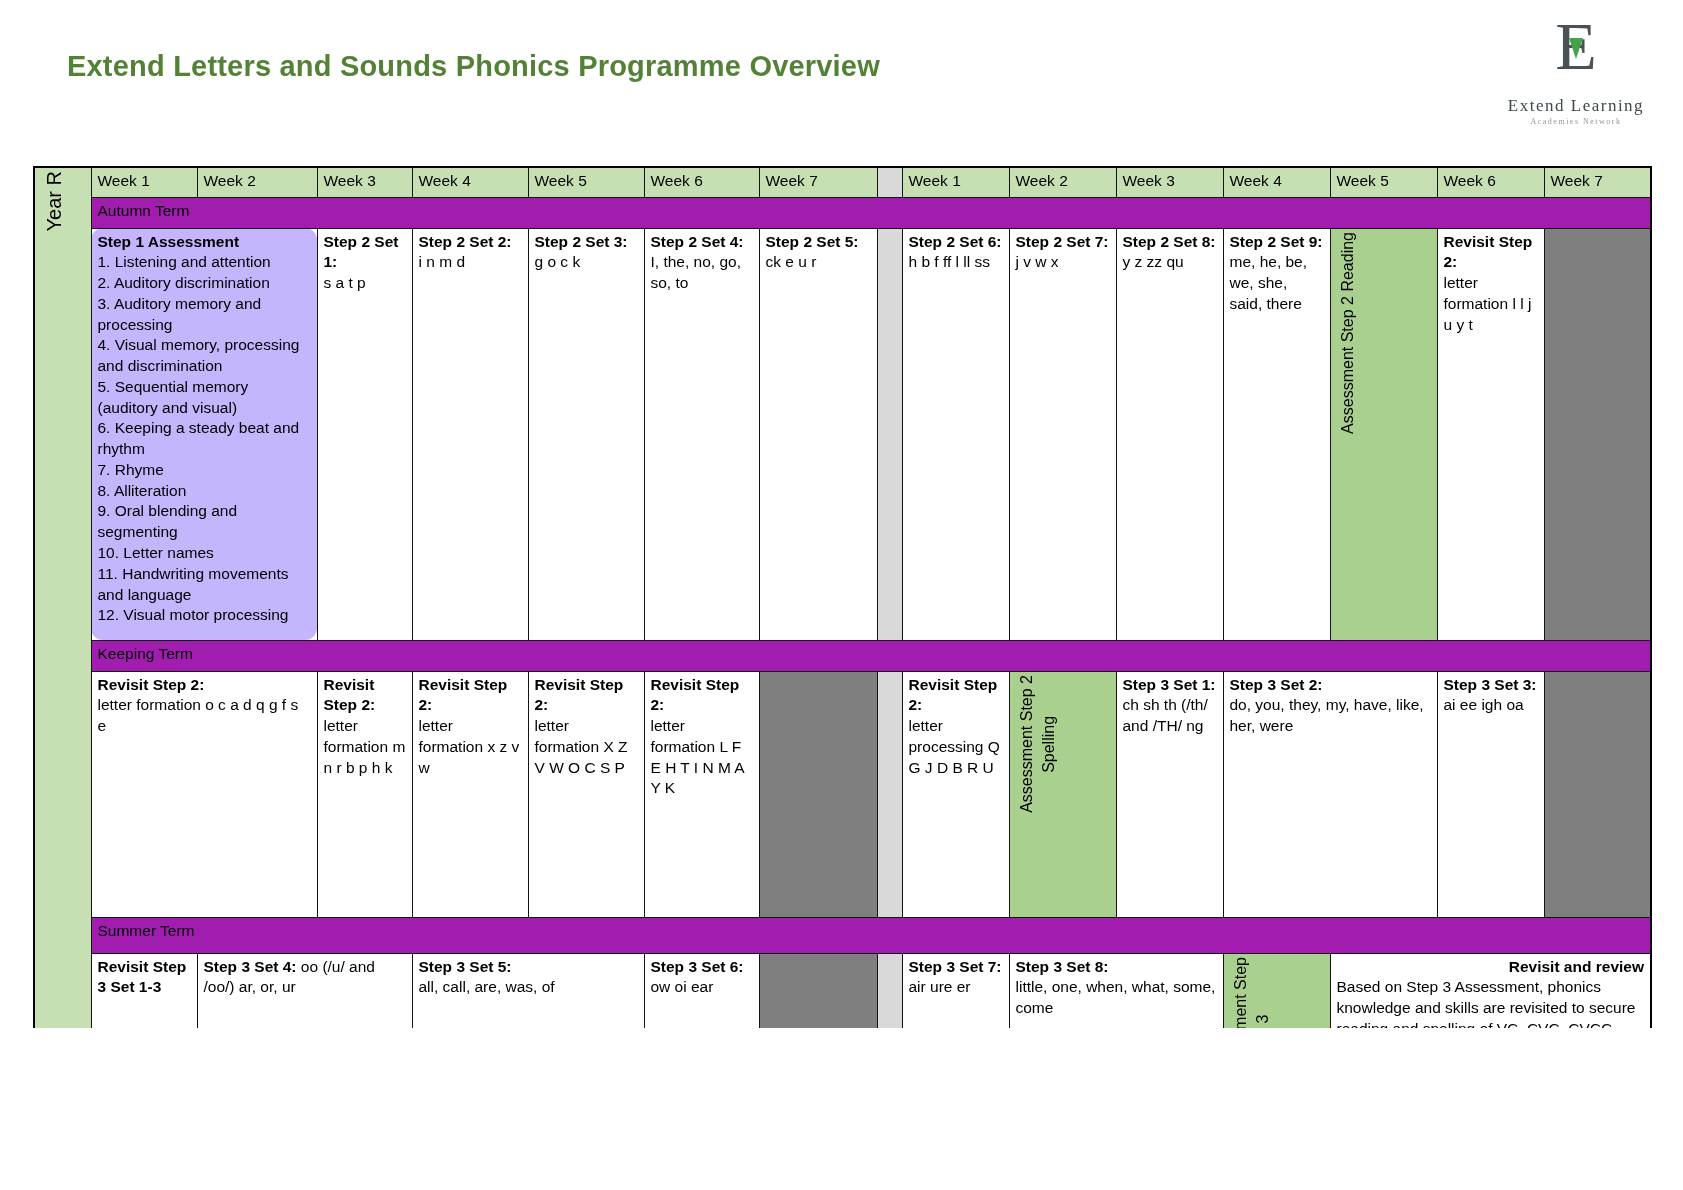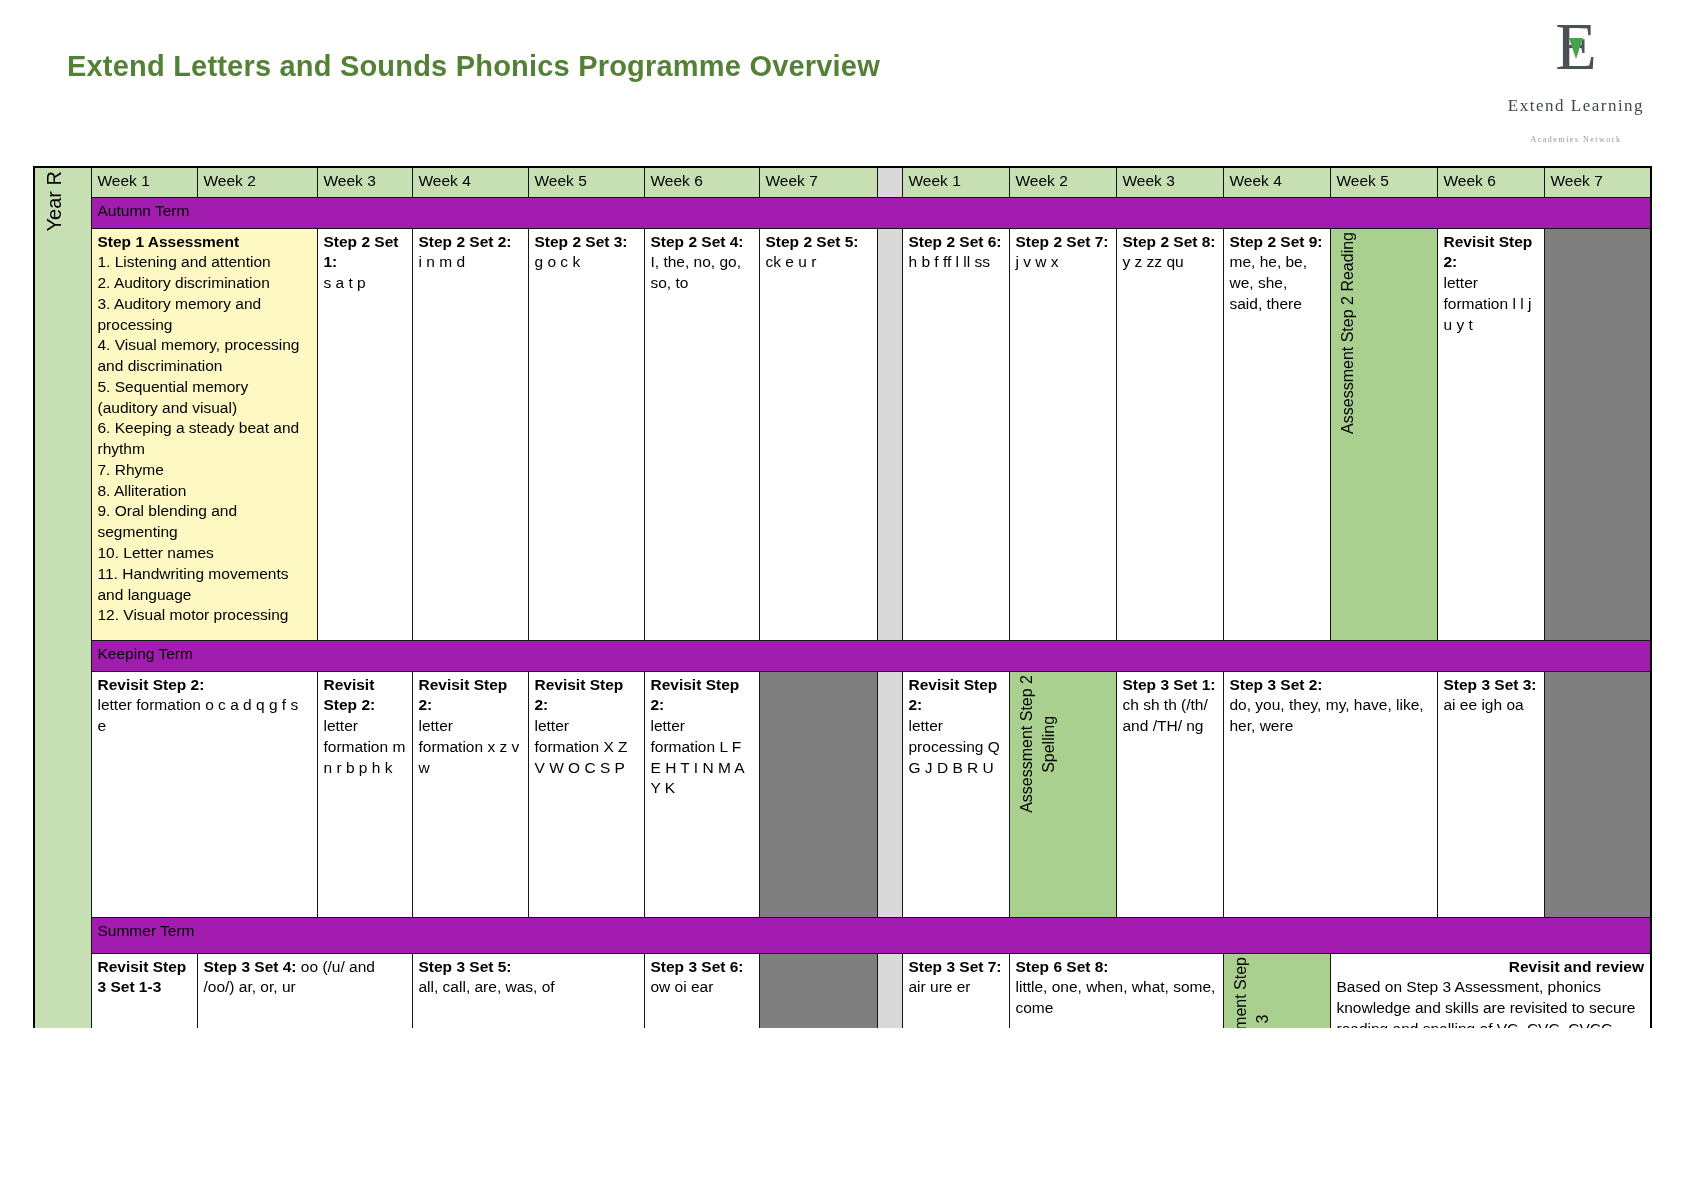--- a/index.html
+++ b/index.html
@@ -23,37 +23,37 @@
     position:absolute; left:14px; top:26px; width:0; height:0;
     border-left:7px solid transparent; border-right:7px solid transparent;
     border-top:21px solid #44a348;
   }
   .logo-name {
     font-family:"Liberation Serif","DejaVu Serif",serif;
     font-size:17px; color:#3e484c; letter-spacing:1.5px; margin-top:16px; white-space:nowrap;
   }
   .logo-sub {
     font-family:"Liberation Serif","DejaVu Serif",serif;
-    font-size:8px; color:#8f999d; letter-spacing:1.5px; margin-top:19px;
+    font-size:8px; color:#8f999d; letter-spacing:1.5px; margin-top:1px;
   }
   
   table.phonics {
     position:absolute; left:33px; top:166px;
     border-collapse:collapse; table-layout:fixed; width:1617px;
     border:2px solid #000;
   }
   table.phonics td, table.phonics th {
     border:1.5px solid #141414; vertical-align:top;
     padding:3px 6px; font-size:15.5px; line-height:1.34; text-align:left;
     overflow:hidden; font-weight:normal; word-wrap:break-word;
   }
   th.week { background:#c6e0b4; text-align:center; font-size:16px; padding:2px 1px; vertical-align:middle; }
   td.banner { background:#a21caf; text-align:center; font-size:17px; vertical-align:middle; padding:3px; }
   td.year  { background:#c6e0b4; vertical-align:middle; text-align:center; padding:0; }
-  td.green { background:#fef9c3; }
+  td.green { background:#c4b5fd;border-radius:12px; }
   td.assess{ background:#a9d08e; vertical-align:middle; text-align:center; padding:0; }
   td.dark  { background:#7f7f7f; padding:0; }
   td.gap   { background:#d9d9d9; padding:0; }
   .vtext {
     writing-mode:vertical-rl; transform:rotate(180deg);
     display:inline-block; font-size:16px; line-height:1.35; text-align:center;
     white-space:nowrap;
   }
   td.year .vtext { font-size:20px; }
   .cell-title   { font-weight:bold; }
@@ -260,21 +260,21 @@
         <div class="cell-title">Step 3 Set 6:</div>
         <div>ow oi ear</div>
       </td>
       <td class="dark"></td>
       <td class="gap"></td>
       <td>
         <span class="inline-title">Step 3 Set 7:</span>
         <span>air ure er</span>
       </td>
       <td colspan="2">
-        <div class="cell-title">Step 6 Set 8:</div>
+        <div class="cell-title">Step 3 Set 8:</div>
         <div>little, one, when, what, some, come</div>
       </td>
       <td class="assess">
         <span class="vtext"><span>Assessment Step</span><br><span>3</span></span>
       </td>
       <td colspan="3">
         <span class="center-title">Revisit and review</span>
         <div>Based on Step 3 Assessment, phonics knowledge and skills are revisited to secure reading and spelling of VC, CVC, CVCC, CCVC, CV, CCVCC, CCCVCC, CCV words and sight words</div>
       </td>
     </tr>

